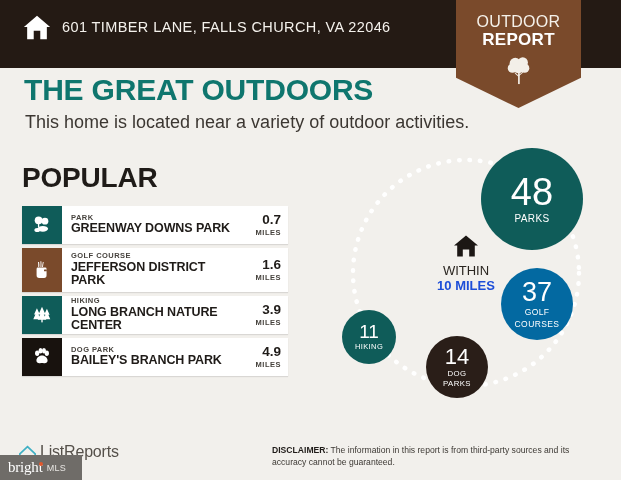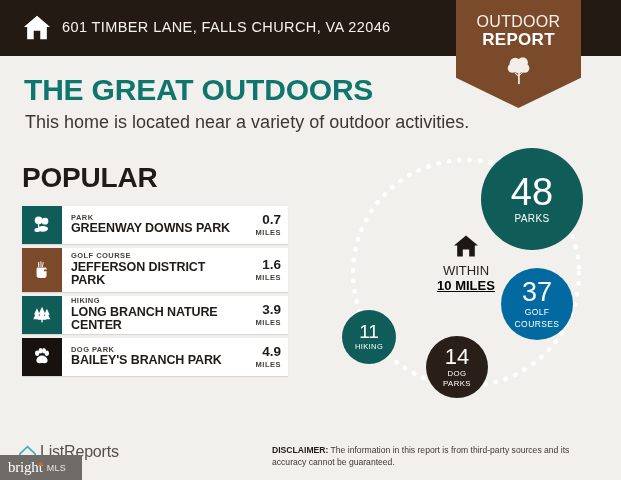--- a/index.html
+++ b/index.html
@@ -21,21 +21,21 @@
     height: 480px;
     background: #f2f0ec;
     overflow: hidden;
   }
 
   
   #header-bar {
     position: absolute;
     left: 0; top: 0;
     width: 621px;
-    height: 56px;
+    height: 68px;
     background: #241a14;
   }
   #header-house-icon {
     position: absolute;
     left: 22px; top: 13px;
     width: 30px; height: 30px;
   }
   #header-address {
     position: absolute;
     left: 62px; top: 19px;
@@ -238,23 +238,22 @@
   #center-house-icon { display: inline-block; width: 26px; height: 24px; }
   #center-within {
     font-size: 13px;
     color: #2a2520;
     line-height: 1.15;
     margin-top: 2px;
   }
   #center-miles {
     font-size: 13px;
     font-weight: bold;
-    color: #000000;
+    color: #1d4ed8;
     line-height: 1.15;
-    text-decoration: underline;
   }
 
   
   #footer-logo {
     position: absolute;
     left: 18px; top: 443px;
     display: flex;
     align-items: center;
   }
   #footer-logo-icon { width: 19px; height: 17px; display: block; }

